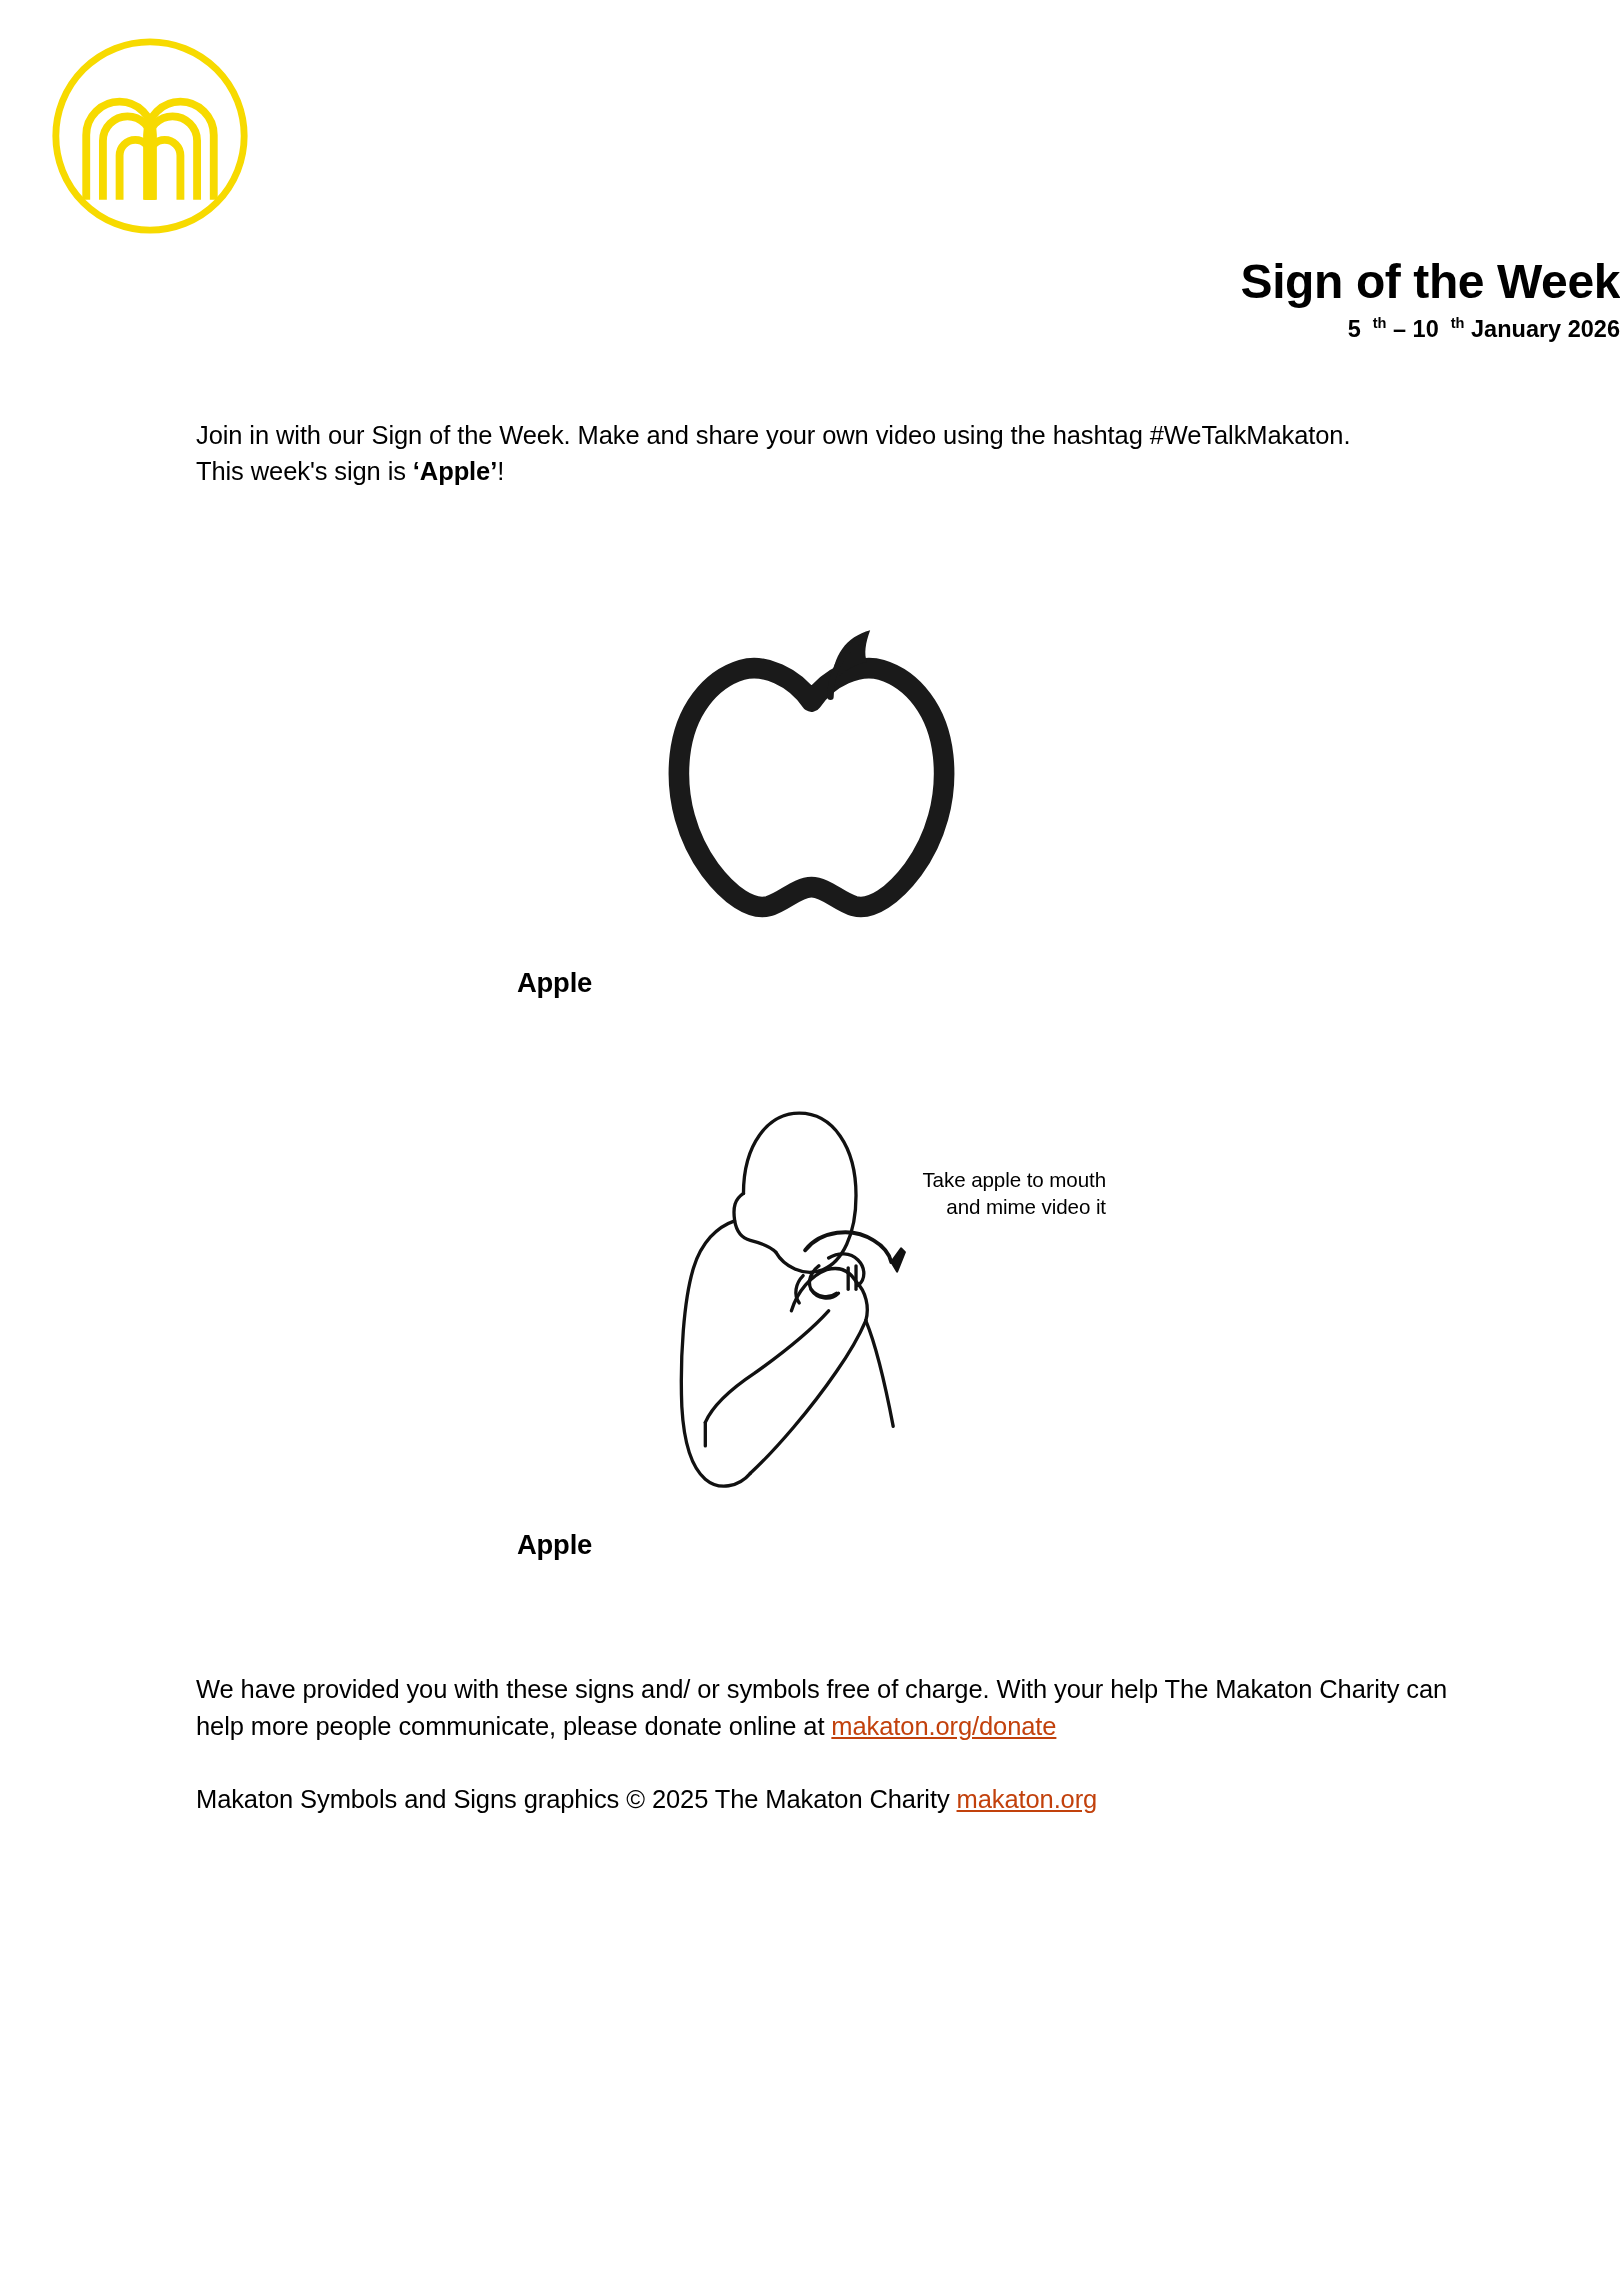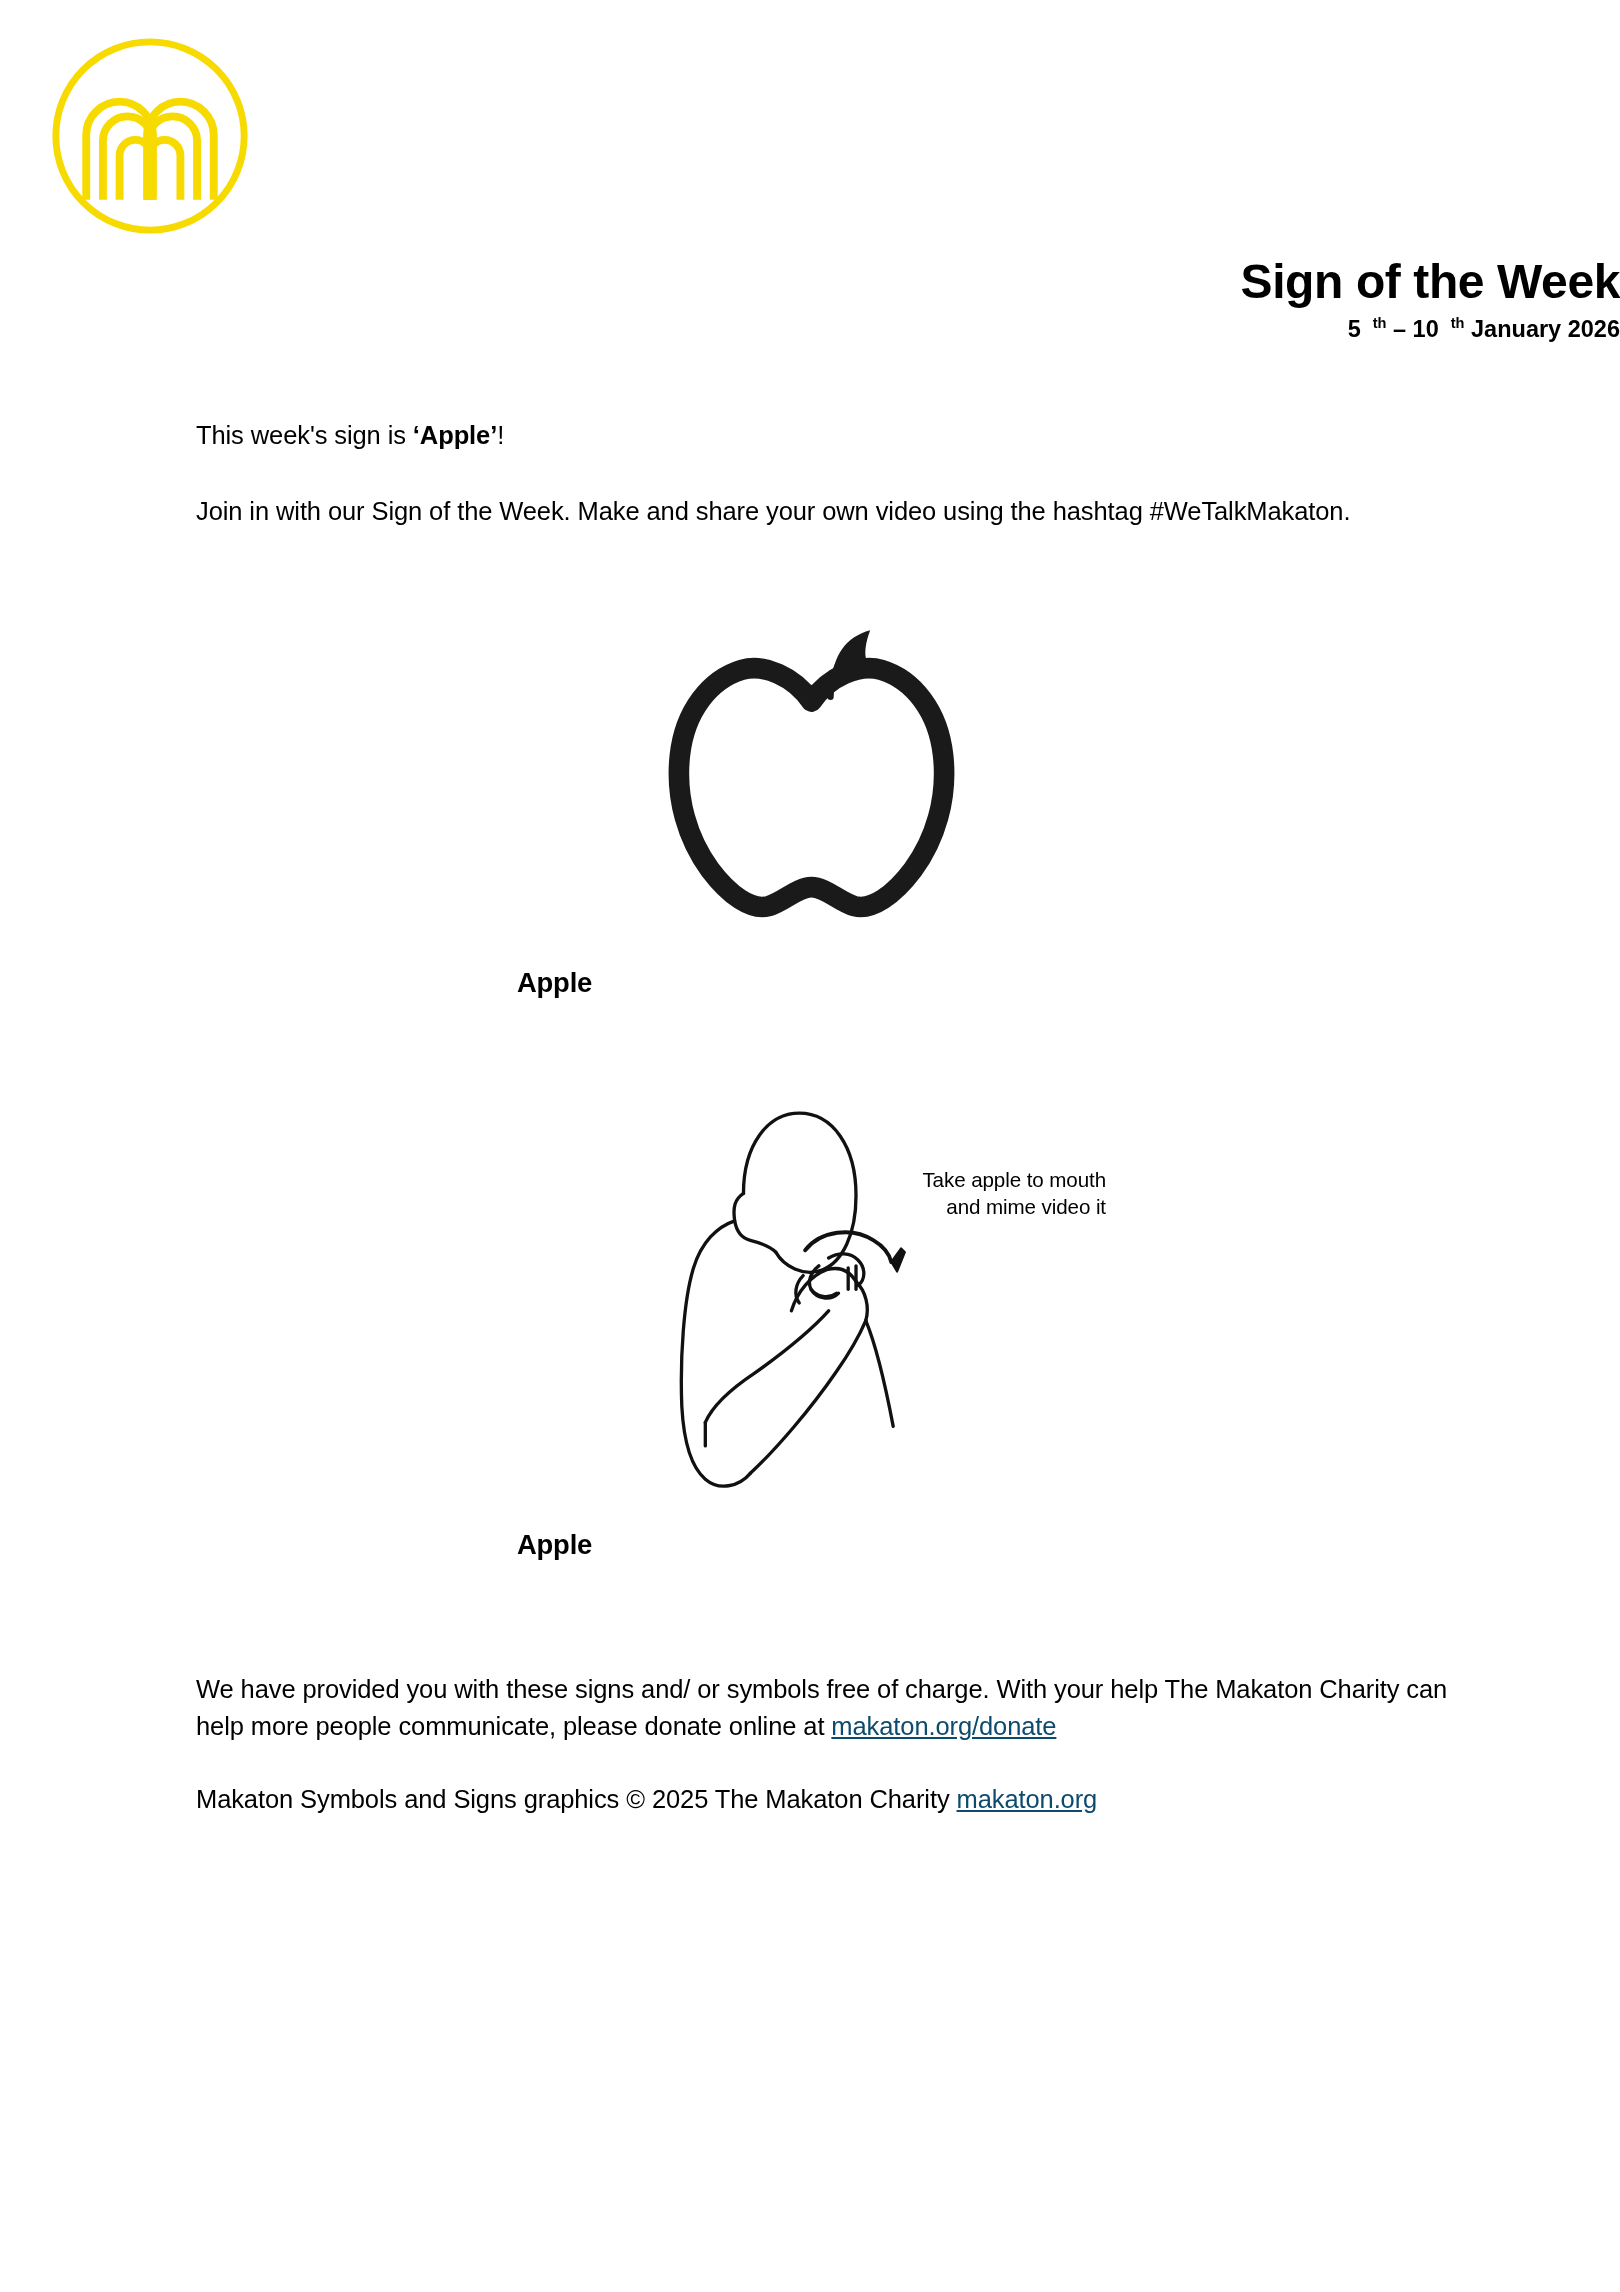--- a/index.html
+++ b/index.html
@@ -118,21 +118,21 @@
   
   .footer {
     position: absolute;
     left: 196px;
     top: 1671px;
     width: 1255px;
   }
   .footer .para { font-size: 25.5px; line-height: 37px; }
   .footer .copyright { margin-top: 36px; }
   a.link {
-    color: #0c4a6e;
+    color: #c2410c;
     text-decoration: underline;
   }
 </style>
 </head>
 <body>
 
 <div class="page">
 
   <div class="logo">
     <svg viewBox="0 0 210 210" xmlns="http://www.w3.org/2000/svg" aria-hidden="true">
@@ -148,22 +148,22 @@
       <path d="M104 170 L104 125 A16 16 0 0 1 136 125 L136 170" fill="none" stroke="#F7DA00" stroke-width="8"></path>
     </svg>
   </div>
 
   <div class="header">
     <div class="doc-title">Sign of the Week</div>
     <div class="doc-subtitle"><span>5</span><sup>th</sup><span> – 10</span><sup>th</sup><span> January 2026</span></div>
   </div>
 
   <div class="body-block">
+    <p class="para">Join in with our Sign of the Week.  Make and share your own video using the hashtag #WeTalkMakaton.</p>
     <p class="para intro"><span>This week's sign is </span><b>‘Apple’</b><span>!</span></p>
-    <p class="para">Join in with our Sign of the Week.  Make and share your own video using the hashtag #WeTalkMakaton.</p>
   </div>
 
   <div class="figure fig-symbol">
     <svg class="fig-art" width="323" height="333" viewBox="0 0 400 420" xmlns="http://www.w3.org/2000/svg" aria-hidden="true">
 
       <path d="M200 118
                C 178 86, 140 70, 112 78
                C 72 90, 40 130, 34 186
                C 28 240, 44 292, 72 330
                C 96 362, 124 382, 146 376

